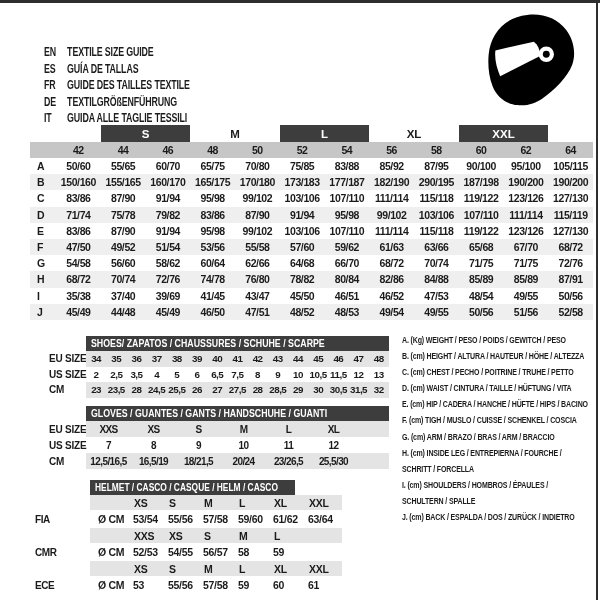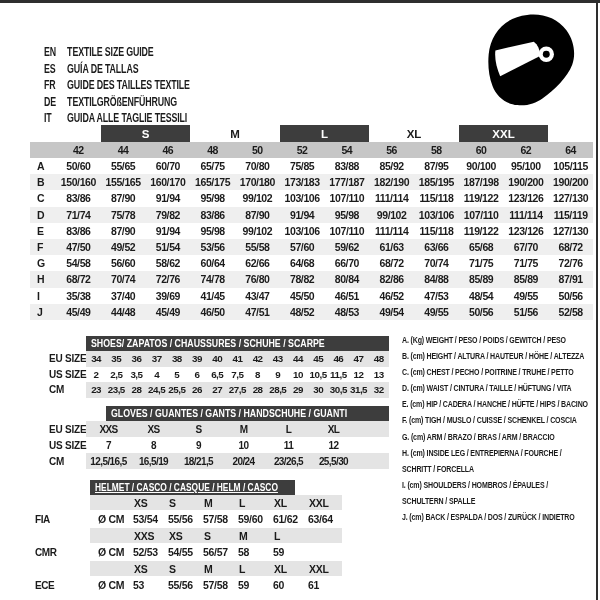--- a/index.html
+++ b/index.html
@@ -215,21 +215,21 @@
     <div class="t-cell t-val alt">
       <span class="txt">173/183</span>
     </div>
     <div class="t-cell t-val alt">
       <span class="txt">177/187</span>
     </div>
     <div class="t-cell t-val alt">
       <span class="txt">182/190</span>
     </div>
     <div class="t-cell t-val alt">
-      <span class="txt">185/195</span>
+      <span class="txt">290/195</span>
     </div>
     <div class="t-cell t-val alt">
       <span class="txt">187/198</span>
     </div>
     <div class="t-cell t-val alt">
       <span class="txt">190/200</span>
     </div>
     <div class="t-cell t-val alt">
       <span class="txt">190/200</span>
     </div>
@@ -706,21 +706,21 @@
     </div>
     <div class="t-cell s-val gray">
       <span class="txt">31,5</span>
     </div>
     <div class="t-cell s-val gray">
       <span class="txt">32</span>
     </div>
   </div>
 
 <div id="gloves-table">
-    <div class="t-cell s-title dark" style="grid-column: 2 / -1; margin-left: 20px;">
+    <div class="t-cell s-title dark" style="grid-column: 2 / -1;">
       <span class="txt">GLOVES / GUANTES / GANTS / HANDSCHUHE / GUANTI</span>
     </div>
     <div class="t-cell s-label">
       <span class="txt">EU SIZE</span>
     </div>
     <div class="t-cell s-val gray">
       <span class="txt">XXS</span>
     </div>
     <div class="t-cell s-val gray">
       <span class="txt">XS</span>
@@ -778,21 +778,21 @@
     <div class="t-cell s-val gray">
       <span class="txt">23/26,5</span>
     </div>
     <div class="t-cell s-val gray">
       <span class="txt">25,5/30</span>
     </div>
     <div class="t-cell gray"></div>
   </div>
 
 <div id="helmet-table">
-    <div class="t-cell s-title dark" style="grid-column: 2 / -1; width: 200px; text-decoration: underline;">
+    <div class="t-cell s-title dark" style="grid-column: 2 / -1; width: 200px;">
       <span class="txt">HELMET / CASCO / CASQUE / HELM / CASCO</span>
     </div>
     <div class="t-cell "></div>
     <div class="t-cell gray"></div>
     <div class="t-cell h-size gray">
       <span class="txt">XS</span>
     </div>
     <div class="t-cell h-size gray">
       <span class="txt">S</span>
     </div>

